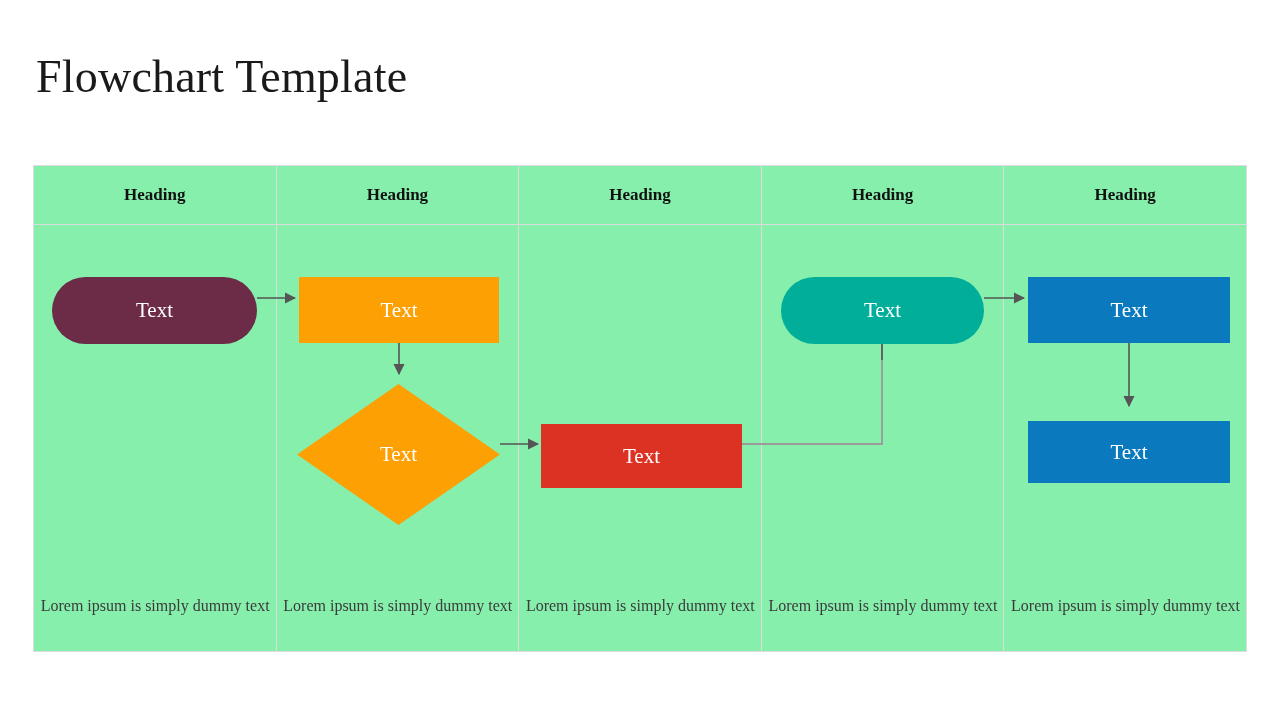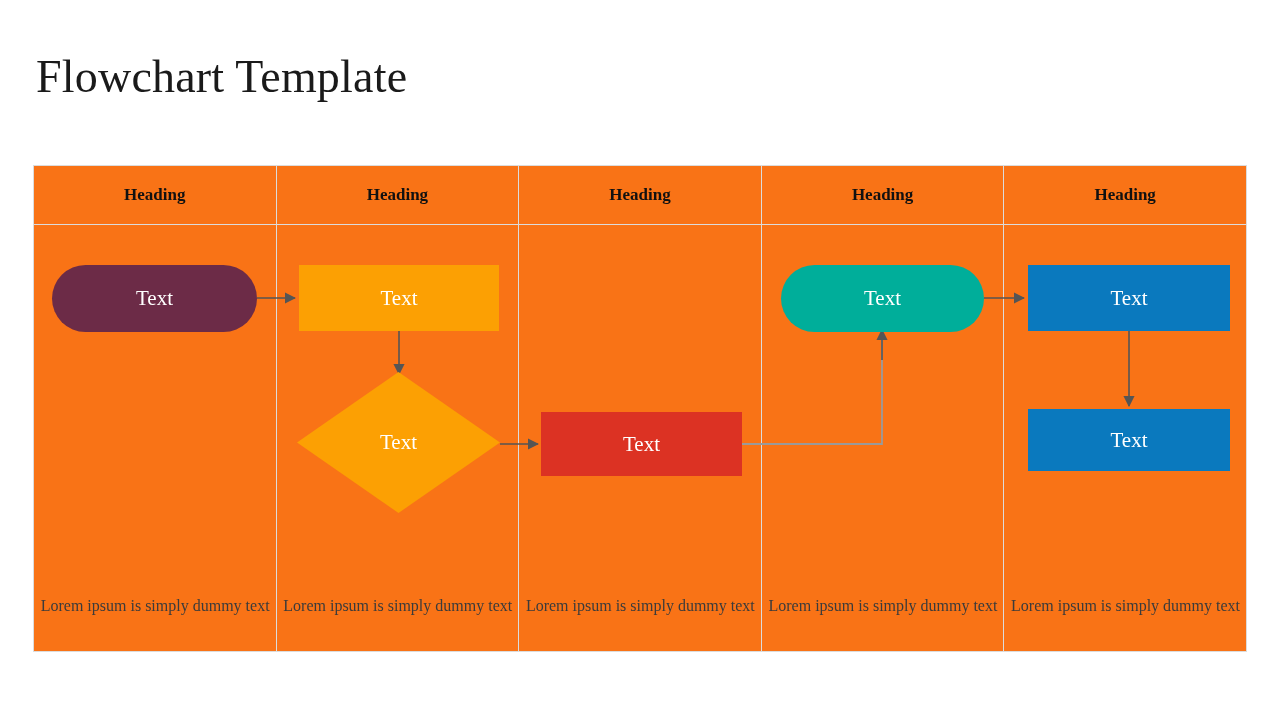--- a/index.html
+++ b/index.html
@@ -30,21 +30,21 @@
     padding-left: 36px;
   }
 
   
   .chart-table {
     position: absolute;
     left: 33px;
     top: 165px;
     width: 1214px;
     height: 487px;
-    background: #f97316;
+    background: #86efac;
     box-sizing: border-box;
     border: 1px solid #dcdcdc;
   }
 
   .header-row {
     position: absolute;
     left: 0;
     top: 0;
     width: 100%;
     height: 59px;
@@ -104,20 +104,21 @@
   .shape {
     position: absolute;
     display: flex;
     align-items: center;
     justify-content: center;
     color: #ffffff;
     font-size: 21px;
     font-family: "Liberation Serif", "DejaVu Serif", serif;
     pointer-events: auto;
     box-sizing: border-box;
+    margin-top: 12px;
   }
   .shape-pill   { border-radius: 44px; }
   .shape-rect   { border-radius: 0; }
 
   .shape-diamond {
     background: transparent !important;
     pointer-events: auto;
   }
   .shape-diamond .diamond-bg {
     position: absolute;

